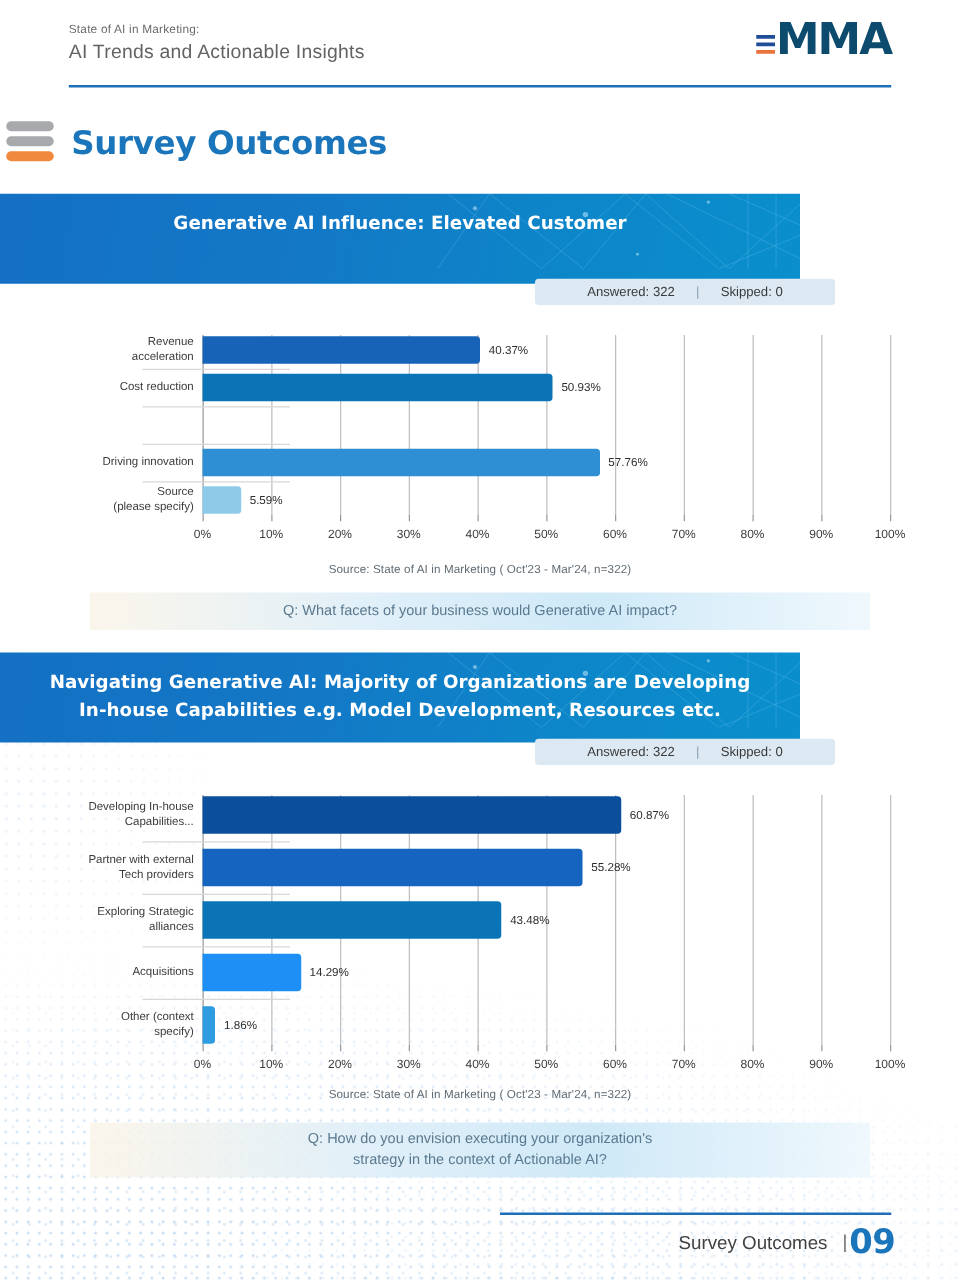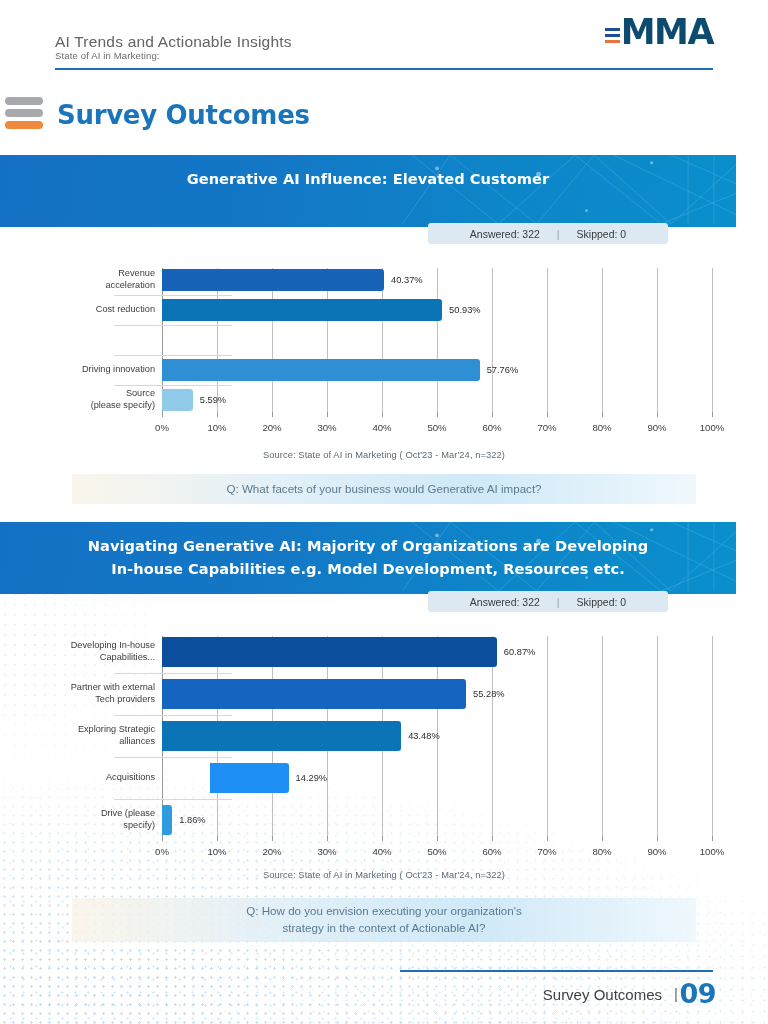--- a/index.html
+++ b/index.html
@@ -39,21 +39,21 @@
     mask-image: radial-gradient(ellipse 80% 70% at 10% 60%, rgba(0,0,0,.7) 0%, transparent 72%);
     pointer-events: none; z-index: 0;
   }
 
   .page { position: relative; z-index: 2; width: 768px; height: 1024px; }
 
   
   .header { position: absolute; left: 0; top: 0; width: 768px; height: 75px; }
   .hdr-kicker {
     position: absolute; left: 55px; top: 18px;
-    font-size: 9.5px; color: #6b6b6b; letter-spacing: .15px; margin-top: 32px;
+    font-size: 9.5px; color: #6b6b6b; letter-spacing: .15px;
   }
   .hdr-title {
     position: absolute; left: 55px; top: 33px;
     font-size: 15.5px; color: #636363; letter-spacing: .2px;
   }
   .hdr-rule {
     position: absolute; left: 55px; top: 68px; width: 658px; height: 1.6px;
     background: #1d6fb8;
   }
   .logo { position: absolute; right: 55px; top: 15px; display: flex; align-items: center; }
@@ -70,21 +70,21 @@
   .sec-marks i { display: block; width: 38px; height: 8px; border-radius: 4px; background: #a7a9ac; }
   .sec-marks i.orange { background: #f0883e; }
   .sec-title {
     position: absolute; left: 57px; top: 100px;
     font-size: 26px; font-weight: bold; color: #1b75bb; letter-spacing: -.3px;
     font-family: "DejaVu Sans", sans-serif;
   }
 
   
   .banner {
-    position: absolute; left: 0; width: 736px; height: 72px;
+    position: absolute; left: 0; width: 640px; height: 72px;
     background: linear-gradient(100deg, #1470c4 0%, #1378c6 38%, #0d86c9 70%, #0a8fcc 100%);
     overflow: hidden;
   }
   .banner .net { position: absolute; inset: 0; opacity: .55; }
   .banner-txt {
     position: relative; z-index: 2; color: #fff; text-align: center;
     font-size: 14.6px; font-weight: bold; line-height: 1.55;
     padding-top: 13px; letter-spacing: .05px;
     font-family: "DejaVu Sans", sans-serif;
   }
@@ -348,33 +348,33 @@
         <div class="row-lbl" style="width: 122px;">
           <div>Exploring Strategic</div>
           <div>alliances</div>
         </div>
         <div class="bar-wrap" style="height: 32px;">
           <div class="bar" style="width: 239.14px; height: 30px; background: rgb(10, 116, 182);"></div>
           <div class="bar-val" style="left: 246.14px;">43.48%</div>
         </div>
       </div>
       <div class="sep-line" style="left: 74px; width: 118px; top: 121px;"></div>
-      <div class="row" style="position: absolute; left: 0px; top: 126px; width: 100%; height: 32px; gap: 48px;">
+      <div class="row" style="position: absolute; left: 0px; top: 126px; width: 100%; height: 32px;">
         <div class="row-lbl" style="width: 122px;">
           <div>Acquisitions</div>
         </div>
         <div class="bar-wrap" style="height: 32px;">
           <div class="bar" style="width: 78.595px; height: 30px; background: rgb(30, 144, 245);"></div>
           <div class="bar-val" style="left: 85.595px;">14.29%</div>
         </div>
       </div>
       <div class="sep-line" style="left: 74px; width: 118px; top: 163px;"></div>
       <div class="row" style="position: absolute; left: 0px; top: 168px; width: 100%; height: 32px;">
         <div class="row-lbl" style="width: 122px;">
-          <div>Drive (please</div>
+          <div>Other (context</div>
           <div>specify)</div>
         </div>
         <div class="bar-wrap" style="height: 32px;">
           <div class="bar" style="width: 10.23px; height: 30px; background: rgb(47, 155, 224);"></div>
           <div class="bar-val" style="left: 17.23px;">1.86%</div>
         </div>
       </div>
       <div class="xaxis" style="left: 122px; top: 210px; width: 550px; height: 16px;">
         <div class="tickmark" style="left: 0px; top: -10px;"></div>
         <div class="xtick" style="left: 0px;">0%</div>

